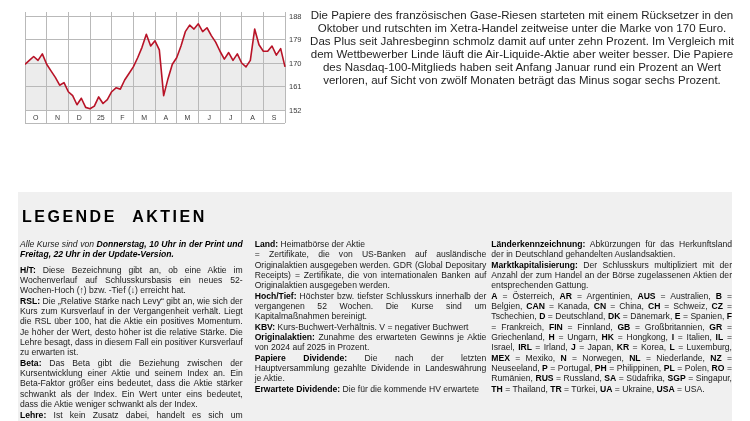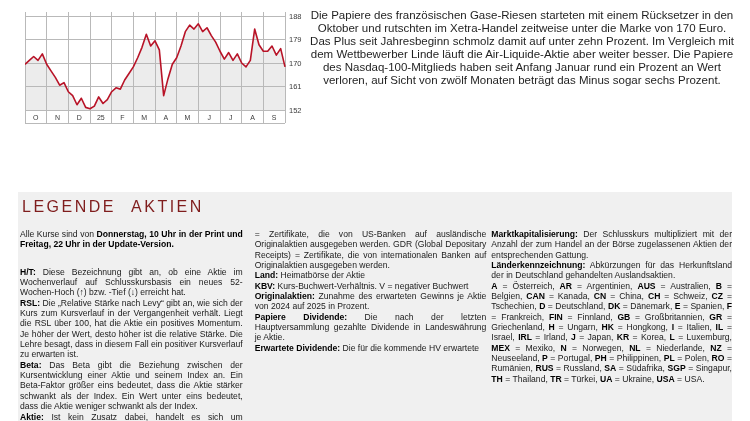--- a/index.html
+++ b/index.html
@@ -15,30 +15,30 @@
   .article{
     position:absolute;left:310px;top:9px;width:424px;
     font-size:11.5px;line-height:12.9px;color:#1f1f1f;text-align:center;
   }
   
   .legend-panel{
     position:absolute;left:18px;top:192px;width:714px;height:229px;
     background:#f0f0f0;box-sizing:border-box;padding:4px 0 0 2px;
   }
   .legend-heading{
-    margin:2px 0 0 2px;font-size:16px;font-weight:400;
-    letter-spacing:2.5px;word-spacing:9px;color:#7f1d1d;
+    margin:12px 0 0 2px;font-size:16px;font-weight:700;
+    letter-spacing:2.5px;word-spacing:9px;color:#000000;
   }
   .cols{display:flex;margin-top:13px;}
   .col{font-size:8.6px;line-height:10.35px;color:#1a1a1a;text-align:justify;hyphens:auto;}
   .col-1{width:223px;margin-right:12px;}
   .col-2{width:232px;margin-right:5px;}
   .col-3{width:241px;}
   .col p{margin:0;}
-  .col p.intro{margin-bottom:17px;}
+  .col p.intro{margin-bottom:5px;font-style:italic;}
   .col b{color:#000;}
 </style>
 </head>
 <body>
 
 <div class="chart-wrap">
     <svg width="278" height="113" viewBox="0 0 278 113">
       <polygon points="0.00,52.31 4.33,48.39 8.67,44.47 13.00,48.39 17.33,41.86 21.67,52.31 26.00,58.83 30.33,65.36 34.67,73.19 39.00,70.58 43.33,79.72 47.67,83.64 52.00,92.78 56.33,86.25 60.67,95.39 65.00,96.69 69.33,94.08 73.67,84.94 78.00,91.47 82.33,87.56 86.67,79.72 91.00,75.81 95.33,77.11 99.67,67.97 104.00,61.44 108.33,54.92 112.67,45.78 117.00,35.33 121.33,22.28 125.67,34.03 130.00,28.81 134.33,37.94 138.67,83.64 143.00,66.67 147.33,52.31 151.67,45.78 156.00,34.03 160.33,19.67 164.67,13.14 169.00,17.06 173.33,11.83 177.67,19.67 182.00,15.75 186.33,23.58 190.67,30.11 195.00,39.25 199.33,47.08 203.67,40.56 208.00,48.39 212.33,41.86 216.67,51.00 221.00,54.92 225.33,48.39 229.67,17.06 234.00,32.72 238.33,39.25 242.67,39.25 247.00,34.03 251.33,43.17 255.67,36.64 260.00,54.92 260,98 0,98" fill="#ececec"></polygon>
       <line x1="0" y1="4" x2="260" y2="4" stroke="#b9b9b9" stroke-width="1" shape-rendering="crispEdges"></line>
       <line x1="0" y1="27.5" x2="260" y2="27.5" stroke="#b9b9b9" stroke-width="1" shape-rendering="crispEdges"></line>
@@ -97,34 +97,35 @@
 
 <div class="legend-panel">
   <h1 class="legend-heading">LEGENDE AKTIEN</h1>
   <div class="cols">
     <div class="col col-1">
       <p class="intro">Alle Kurse sind von <b>Donnerstag, 10 Uhr in der Print und Freitag, 22 Uhr in der Update-Version.</b></p>
       <div>
           <p><b>H/T:</b> Diese Bezeichnung gibt an, ob eine Aktie im Wochenverlauf auf Schlusskursbasis ein neues 52-Wochen-Hoch (↑) bzw. -Tief (↓) erreicht hat.</p>
           <p><b>RSL:</b> Die „Relative Stärke nach Levy“ gibt an, wie sich der Kurs zum Kursverlauf in der Vergangenheit verhält. Liegt die RSL über 100, hat die Aktie ein positives Momentum. Je höher der Wert, desto höher ist die relative Stärke. Die Lehre besagt, dass in diesem Fall ein positiver Kursverlauf zu erwarten ist.</p>
           <p><b>Beta:</b> Das Beta gibt die Beziehung zwischen der Kursentwicklung einer Aktie und seinem Index an. Ein Beta-Faktor größer eins bedeutet, dass die Aktie stärker schwankt als der Index. Ein Wert unter eins bedeutet, dass die Aktie weniger schwankt als der Index.</p>
-          <p><b>Aktie:</b> Ist kein Zusatz dabei, handelt es sich um Stammaktien. Vz. = Vorzugsaktien. ADR (American Depositary Receipts)</p>
+          <p><b>Lehre:</b> Ist kein Zusatz dabei, handelt es sich um Stammaktien. Vz. = Vorzugsaktien. ADR (American Depositary Receipts)</p>
         </div>
     </div>
     <div class="col col-2">
       <div>
+          <p><b>Land:</b> Heimatbörse der Aktie</p>
           <p>= Zertifikate, die von US-Banken auf ausländische Originalaktien ausgegeben werden. GDR (Global Depositary Receipts) = Zertifikate, die von internationalen Banken auf Originalaktien ausgegeben werden.</p>
-          <p><b>Land:</b> Heimatbörse der Aktie</p>
+          <p><b>Hoch/Tief:</b> Höchster bzw. tiefster Schlusskurs innerhalb der vergangenen 52 Wochen. Die Kurse sind um Kapitalmaßnahmen bereinigt.</p>
           <p><b>KBV:</b> Kurs-Buchwert-Verhältnis. V = negativer Buchwert</p>
           <p><b>Originalaktien:</b> Zunahme des erwarteten Gewinns je Aktie von 2024 auf 2025 in Prozent.</p>
           <p><b>Papiere Dividende:</b> Die nach der letzten Hauptversammlung gezahlte Dividende in Landeswährung je Aktie.</p>
           <p><b>Erwartete Dividende:</b> Die für die kommende HV erwartete</p>
         </div>
     </div>
     <div class="col col-3">
       <div>
+          <p><b>Länderkennzeichnung:</b> Abkürzungen für das Herkunftsland der in Deutschland gehandelten Auslandsaktien.</p>
           <p><b>Marktkapitalisierung:</b> Der Schlusskurs multipliziert mit der Anzahl der zum Handel an der Börse zugelassenen Aktien der entsprechenden Gattung.</p>
-          <p><b>Länderkennzeichnung:</b> Abkürzungen für das Herkunftsland der in Deutschland gehandelten Auslandsaktien.</p>
           <p><b>A</b> = Österreich, <b>AR</b> = Argentinien, <b>AUS</b> = Australien, <b>B</b> = Belgien, <b>CAN</b> = Kanada, <b>CN</b> = China, <b>CH</b> = Schweiz, <b>CZ</b> = Tschechien, <b>D</b> = Deutschland, <b>DK</b> = Dänemark, <b>E</b> = Spanien, <b>F</b> = Frankreich, <b>FIN</b> = Finnland, <b>GB</b> = Großbritannien, <b>GR</b> = Griechenland, <b>H</b> = Ungarn, <b>HK</b> = Hongkong, <b>I</b> = Italien, <b>IL</b> = Israel, <b>IRL</b> = Irland, <b>J</b> = Japan, <b>KR</b> = Korea, <b>L</b> = Luxemburg, <b>MEX</b> = Mexiko, <b>N</b> = Norwegen, <b>NL</b> = Niederlande, <b>NZ</b> = Neuseeland, <b>P</b> = Portugal, <b>PH</b> = Philippinen, <b>PL</b> = Polen, <b>RO</b> = Rumänien, <b>RUS</b> = Russland, <b>SA</b> = Südafrika, <b>SGP</b> = Singapur, <b>TH</b> = Thailand, <b>TR</b> = Türkei, <b>UA</b> = Ukraine, <b>USA</b> = USA.</p>
         </div>
     </div>
   </div>
 </div>
 
 </body></html>

